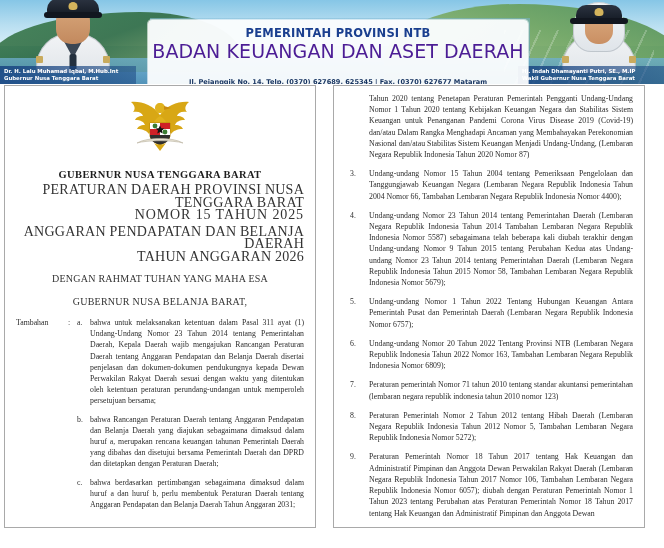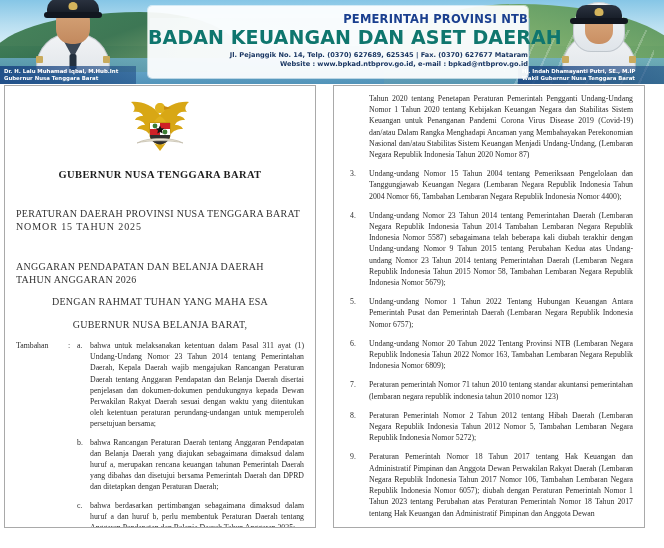--- a/index.html
+++ b/index.html
@@ -49,54 +49,54 @@
     background: linear-gradient(180deg,#6fb0d2 0%, #4f92b8 100%);
     opacity:.75;
   }
   .scene-road {
     position:absolute; right:10px; top:30px; width:150px; height:54px;
     background: repeating-linear-gradient(115deg, rgba(255,255,255,.22) 0 2px, rgba(255,255,255,0) 2px 16px);
   }
 
   .banner-plate {
     position: absolute;
-    left: 148px; top: 6px;
+    left: 148px; top: 20px;
     width: 380px; height: 72px;
     background: rgba(255,255,255,0.93);
     border-radius: 4px;
-    text-align: right;
+    text-align: center;
     box-shadow: 0 0 0 1px rgba(255,255,255,.6);
   }
   .plate-l1 {
     font-family: "DejaVu Sans", sans-serif;
     font-weight: bold;
     font-size: 11.5px;
     letter-spacing: .2px;
     color: #1a3f8f;
     margin-top: 7px;
     line-height: 13px;
   }
   .plate-l2 {
     font-family: "DejaVu Sans", sans-serif;
-    font-weight: bold;
+    font-weight: normal;
     font-size: 19px;
     letter-spacing: .1px;
-    color: #0f766e;
+    color: #4c1d95;
     line-height: 23px;
     white-space: nowrap;
   }
   .plate-l3, .plate-l4 {
     font-family: "DejaVu Sans", sans-serif;
     font-weight: bold;
     font-size: 6.6px;
     color: #15325f;
     line-height: 9px;
     white-space: nowrap;
   }
-  .plate-l3 { margin-top: 2px; }
+  .plate-l3 { margin-top: 15px; }
 
   
   .portrait {
     position: absolute;
     top: 0;
     width: 118px;
     height: 84px;
     overflow: hidden;
   }
   .portrait.left  { left: 14px; }
@@ -202,25 +202,25 @@
 
   .doc-title {
     text-align: center;
     font-weight: bold;
     font-size: 10.5px;
     letter-spacing: .4px;
     margin-top: 10px;
     color: #1d1d1d;
   }
   .doc-sub {
-    text-align: left;
-    font-size: 10px;
+    text-align: right;
+    font-size: 14px;
     letter-spacing: .25px;
     line-height: 12.5px;
-    margin-top: 28px;
+    margin-top: 4px;
     color: #333;
   }
   .doc-sub .tight { letter-spacing: .9px; }
   .doc-gap { height: 10px; }
 
   .doc-center {
     text-align: center;
     font-size: 10px;
     letter-spacing: .25px;
     line-height: 12.5px;
@@ -376,21 +376,21 @@
       <div class="body">bahwa untuk melaksanakan ketentuan dalam Pasal 311 ayat (1) Undang-Undang Nomor 23 Tahun 2014 tentang Pemerintahan Daerah, Kepala Daerah wajib mengajukan Rancangan Peraturan Daerah tentang Anggaran Pendapatan dan Belanja Daerah disertai penjelasan dan dokumen-dokumen pendukungnya kepada Dewan Perwakilan Rakyat Daerah sesuai dengan waktu yang ditentukan oleh ketentuan peraturan perundang-undangan untuk memperoleh persetujuan bersama;</div>
     </div>
 
     <div class="subitem">
       <div class="marker">b.</div>
       <div class="body">bahwa Rancangan Peraturan Daerah tentang Anggaran Pendapatan dan Belanja Daerah yang diajukan sebagaimana dimaksud dalam huruf a, merupakan rencana keuangan tahunan Pemerintah Daerah yang dibahas dan disetujui bersama Pemerintah Daerah dan DPRD dan ditetapkan dengan Peraturan Daerah;</div>
     </div>
 
     <div class="subitem">
       <div class="marker">c.</div>
-      <div class="body">bahwa berdasarkan pertimbangan sebagaimana dimaksud dalam huruf a dan huruf b, perlu membentuk Peraturan Daerah tentang Anggaran Pendapatan dan Belanja Daerah Tahun Anggaran 2025;</div>
+      <div class="body">bahwa berdasarkan pertimbangan sebagaimana dimaksud dalam huruf a dan huruf b, perlu membentuk Peraturan Daerah tentang Anggaran Pendapatan dan Belanja Daerah Tahun Anggaran 2031;</div>
     </div>
 
   </div>
 
   <div class="page right">
 
     <div class="r-cont">Tahun 2020 tentang Penetapan Peraturan Pemerintah Pengganti Undang-Undang Nomor 1 Tahun 2020 tentang Kebijakan Keuangan Negara dan Stabilitas Sistem Keuangan untuk Penanganan Pandemi Corona Virus Disease 2019 (Covid-19) dan/atau Dalam Rangka Menghadapi Ancaman yang Membahayakan Perekonomian Nasional dan/atau Stabilitas Sistem Keuangan Menjadi Undang-Undang, (Lembaran Negara Republik Indonesia Tahun 2020 Nomor 87)</div>
 
     <div class="r-item">
       <div class="marker">3.</div>

